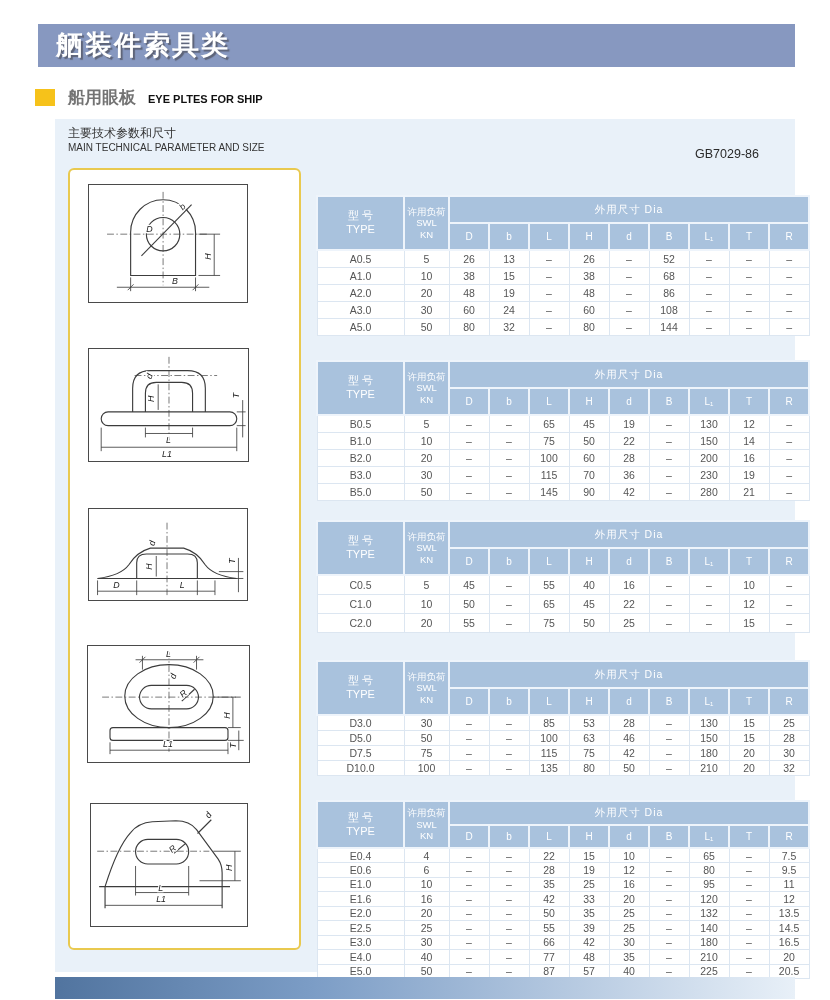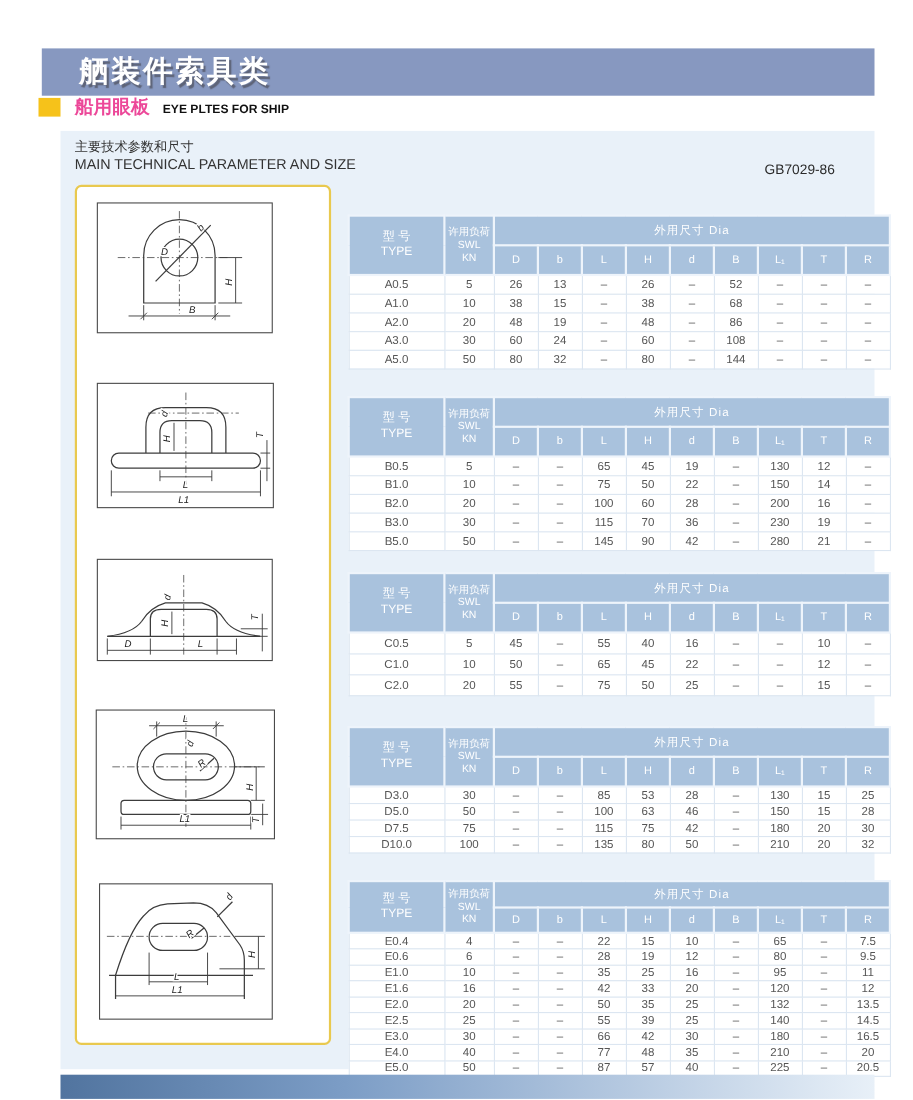--- a/index.html
+++ b/index.html
@@ -1,36 +1,36 @@
 <!DOCTYPE html>
 <html><head>
 <meta charset="utf-8">
 <style>
   html,body{margin:0;padding:0;background:#fff;}
   .page{position:relative;width:830px;height:1000px;background:#fff;overflow:hidden;
         font-family:"Liberation Sans","DejaVu Sans",sans-serif;}
 
   
-  .header-band{position:absolute;left:38px;top:44px;width:757px;height:43px;
-      background:#8798c0;display:flex;align-items:baseline;gap:0;padding-left:34px;box-sizing:border-box;}
+  .header-band{position:absolute;left:38px;top:24px;width:757px;height:43px;
+      background:#8798c0;display:flex;align-items:baseline;gap:0;padding-left:18px;box-sizing:border-box;}
   .title-zh{font-size:27px;font-weight:bold;color:#fff;letter-spacing:2px;
       text-shadow:2px 2px 1px rgba(70,70,80,.65);line-height:43px;}
   .title-en{font-size:19px;font-weight:bold;color:#fff;letter-spacing:1px;
       text-shadow:2px 2px 1px rgba(70,70,80,.65);}
 
   
   .bullet{position:absolute;left:35px;top:89px;width:20px;height:17px;background:#f6c21a;}
   .section-row{position:absolute;left:68px;top:86px;display:flex;align-items:baseline;gap:12px;}
-  .sec-zh{font-size:17px;font-weight:bold;color:#ec4899;}
+  .sec-zh{font-size:17px;font-weight:bold;color:#737373;}
   .sec-en{font-size:11px;font-weight:bold;color:#111;}
 
   
   .panel{position:absolute;left:55px;top:119px;width:740px;height:853px;background:#e9f1f9;}
   .sub-zh{position:absolute;left:13px;top:6px;font-size:12px;color:#333;}
-  .sub-en{position:absolute;left:13px;top:23px;font-size:13px;color:#333;}
+  .sub-en{position:absolute;left:13px;top:23px;font-size:10px;color:#333;}
   .standard{position:absolute;right:36px;top:28px;font-size:12.5px;color:#2a2a2a;}
 
   
   .diagram-col{position:absolute;left:68px;top:168px;width:233px;height:782px;
       background:#fff;border:2px solid #e9c94f;border-radius:6px;box-sizing:border-box;}
   .dbox{position:absolute;background:#fff;border:1.5px solid #4a4a4a;box-sizing:border-box;}
   .dbox svg{display:block;width:100%;height:100%;}
   .dbox path,.dbox line,.dbox rect,.dbox circle,.dbox ellipse{fill:none;stroke:#3c3c3c;stroke-width:1.15;}
   .dbox .cl{stroke-dasharray:7 2.5 1.5 2.5;stroke-width:.8;stroke:#555;}
   .dbox .dim{stroke-width:.85;}

